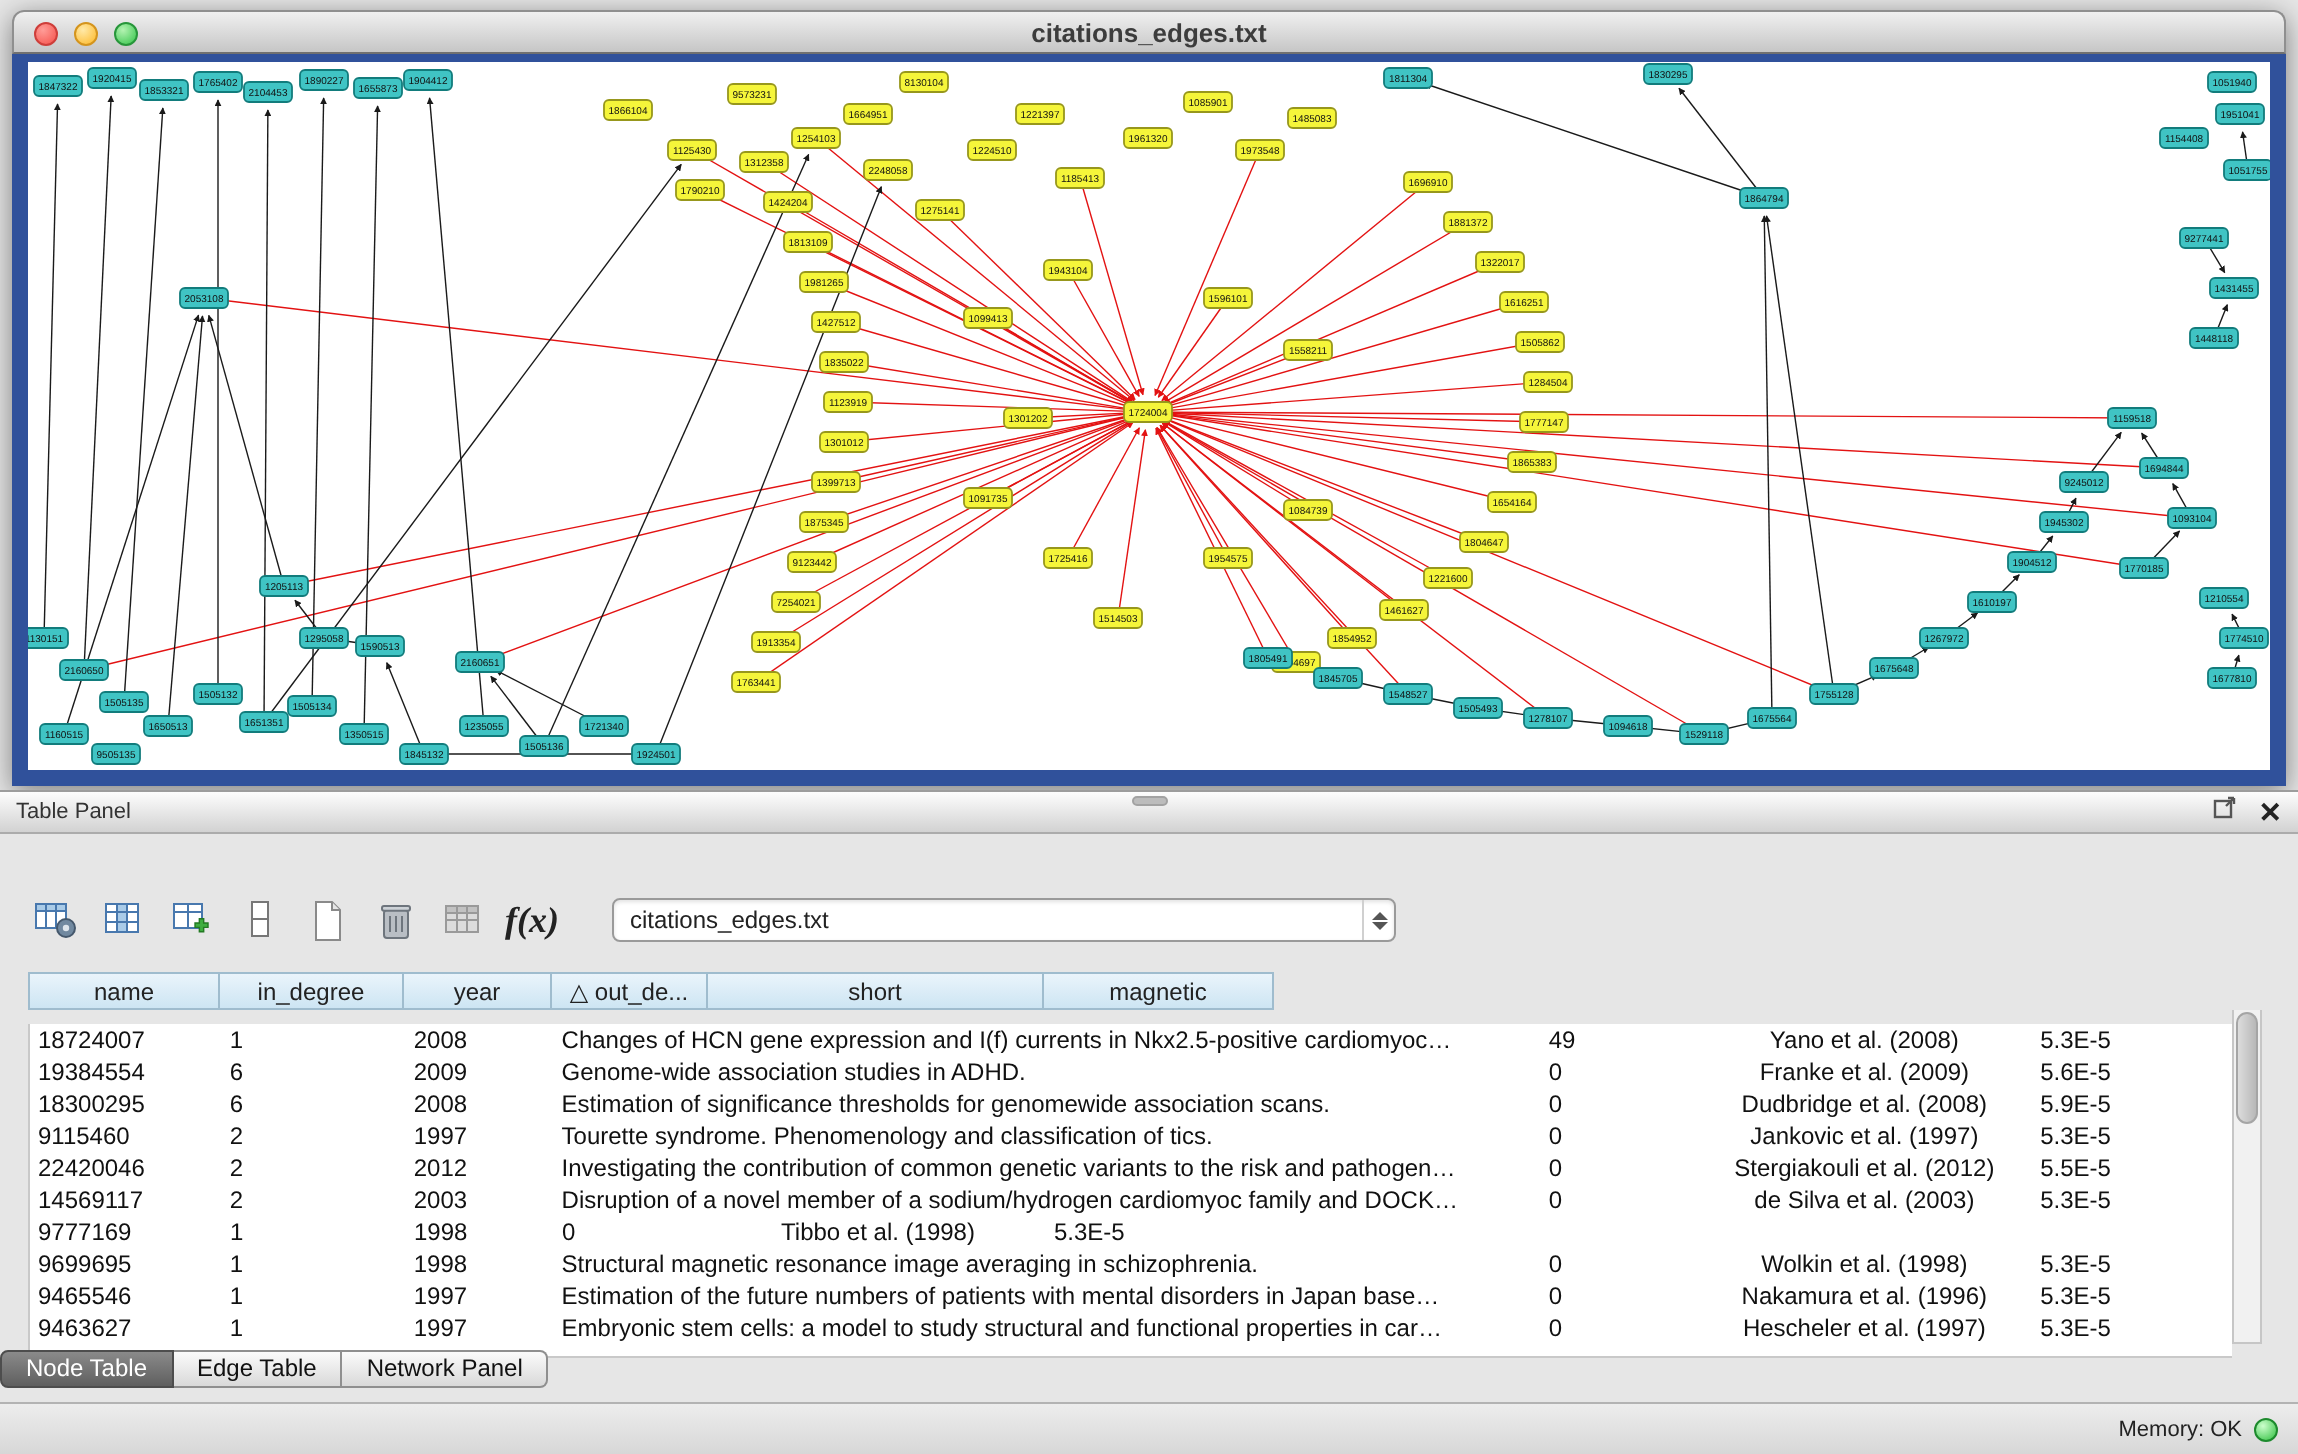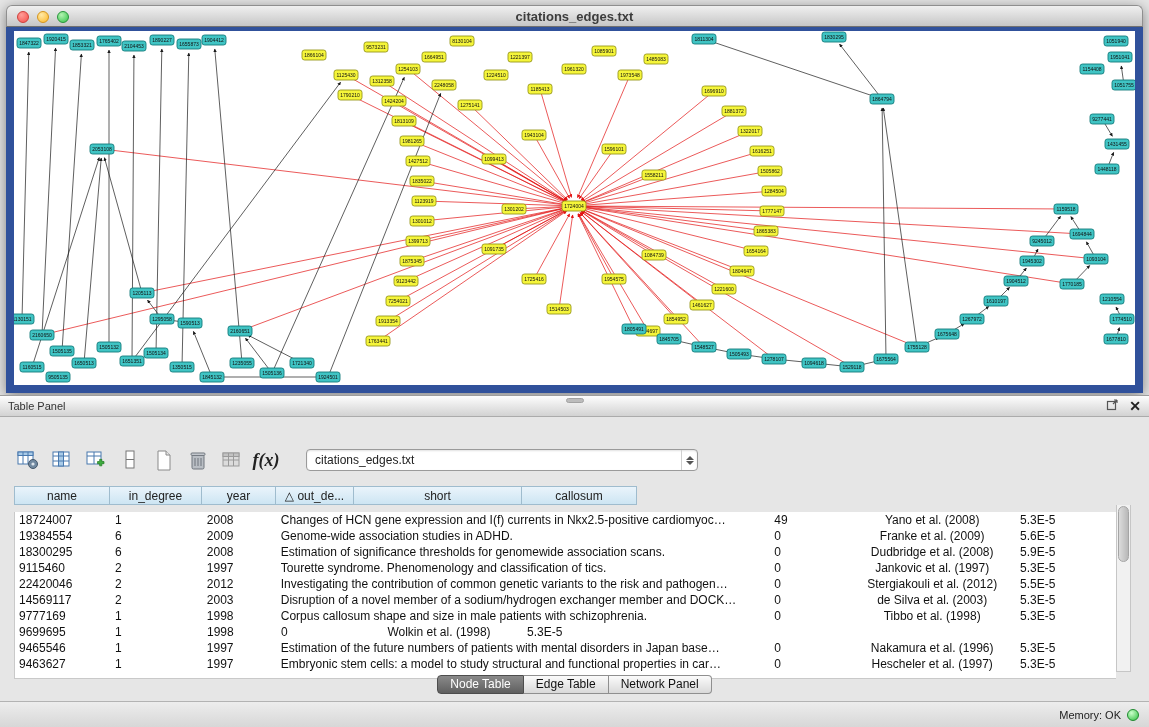--- a/index.html
+++ b/index.html
@@ -62,21 +62,21 @@
     background:#fff; border-left:1px solid #c9c9c9; border-bottom:1px solid #c9c9c9; overflow:hidden; }
   .tr { display:flex; height:16px; line-height:16px; font-size:12px; }
   .td { padding:0 4px; overflow:hidden; white-space:nowrap; color:#111; }
   .td.center { text-align:center; }
   .vscroll { position:absolute; top:505px; left:1116px; width:15px; height:167px;
     background:#f1f1f1; border:1px solid #c6c6c6; border-top:none; }
   .vthumb { position:absolute; top:1px; left:1px; width:11px; height:56px;
     background:linear-gradient(90deg,#dcdcdc,#b8b8b8); border:1px solid #a5a5a5; border-radius:6px; }
 
   
-  .tabs { position:absolute; top:675px; left:0; width:1149px; display:flex; justify-content:center; }
+  .tabs { position:absolute; top:675px; left:0; width:1149px; display:flex; justify-content:flex-start; }
   .tab { height:19px; line-height:17px; padding:0 12px; font-size:12px;
     border:1px solid #8f8f8f; border-left:none;
     background:linear-gradient(#fbfbfb,#d9d9d9); color:#111; }
   .tab.first { border-left:1px solid #8f8f8f; border-radius:4px 0 0 4px; }
   .tab.last { border-radius:0 4px 4px 0; }
   .tab.active { background:linear-gradient(#8a8a8a,#5f5f5f); color:#fff; border-color:#4d4d4d; }
 
   
   .statusbar { position:absolute; top:701px; left:0; width:1149px; height:26px;
     background:linear-gradient(#ededed,#d7d7d7); border-top:1px solid #b3b3b3;
@@ -527,21 +527,21 @@
       </span>
   </div>
 </div>
 
 <div class="thead" id="thead">
     <div class="th" style="width: 96px;">name</div>
     <div class="th" style="width: 92px;">in_degree</div>
     <div class="th" style="width: 74px;">year</div>
     <div class="th" style="width: 78px;">△ out_de...</div>
     <div class="th" style="width: 168px;">short</div>
-    <div class="th" style="width: 115px;">callosum</div>
+    <div class="th" style="width: 115px;">magnetic</div>
   </div>
 <div class="tbody" id="tbody">
     <div class="tr">
       <div class="td" style="width: 96px;">18724007</div>
       <div class="td" style="width: 92px;">1</div>
       <div class="td" style="width: 74px;">2008</div>
       <div class="td" style="width: 494px;">Changes of HCN gene expression and I(f) currents in Nkx2.5-positive cardiomyoc…</div>
       <div class="td" style="width: 78px;">49</div>
       <div class="td center" style="width: 168px;">Yano et al. (2008)</div>
       <div class="td" style="width: 100px;">5.3E-5</div>
@@ -579,38 +579,38 @@
       <div class="td" style="width: 74px;">2012</div>
       <div class="td" style="width: 494px;">Investigating the contribution of common genetic variants to the risk and pathogen…</div>
       <div class="td" style="width: 78px;">0</div>
       <div class="td center" style="width: 168px;">Stergiakouli et al. (2012)</div>
       <div class="td" style="width: 100px;">5.5E-5</div>
     </div>
     <div class="tr">
       <div class="td" style="width: 96px;">14569117</div>
       <div class="td" style="width: 92px;">2</div>
       <div class="td" style="width: 74px;">2003</div>
-      <div class="td" style="width: 494px;">Disruption of a novel member of a sodium/hydrogen exchanger member and DOCK…</div>
+      <div class="td" style="width: 494px;">Disruption of a novel member of a sodium/hydrogen cardiomyoc family and DOCK…</div>
       <div class="td" style="width: 78px;">0</div>
       <div class="td center" style="width: 168px;">de Silva et al. (2003)</div>
       <div class="td" style="width: 100px;">5.3E-5</div>
     </div>
     <div class="tr">
       <div class="td" style="width: 96px;">9777169</div>
       <div class="td" style="width: 92px;">1</div>
       <div class="td" style="width: 74px;">1998</div>
-      <div class="td" style="width: 494px;">Corpus callosum shape and size in male patients with schizophrenia.</div>
       <div class="td" style="width: 78px;">0</div>
       <div class="td center" style="width: 168px;">Tibbo et al. (1998)</div>
       <div class="td" style="width: 100px;">5.3E-5</div>
     </div>
     <div class="tr">
       <div class="td" style="width: 96px;">9699695</div>
       <div class="td" style="width: 92px;">1</div>
       <div class="td" style="width: 74px;">1998</div>
+      <div class="td" style="width: 494px;">Structural magnetic resonance image averaging in schizophrenia.</div>
       <div class="td" style="width: 78px;">0</div>
       <div class="td center" style="width: 168px;">Wolkin et al. (1998)</div>
       <div class="td" style="width: 100px;">5.3E-5</div>
     </div>
     <div class="tr">
       <div class="td" style="width: 96px;">9465546</div>
       <div class="td" style="width: 92px;">1</div>
       <div class="td" style="width: 74px;">1997</div>
       <div class="td" style="width: 494px;">Estimation of the future numbers of patients with mental disorders in Japan base…</div>
       <div class="td" style="width: 78px;">0</div>

